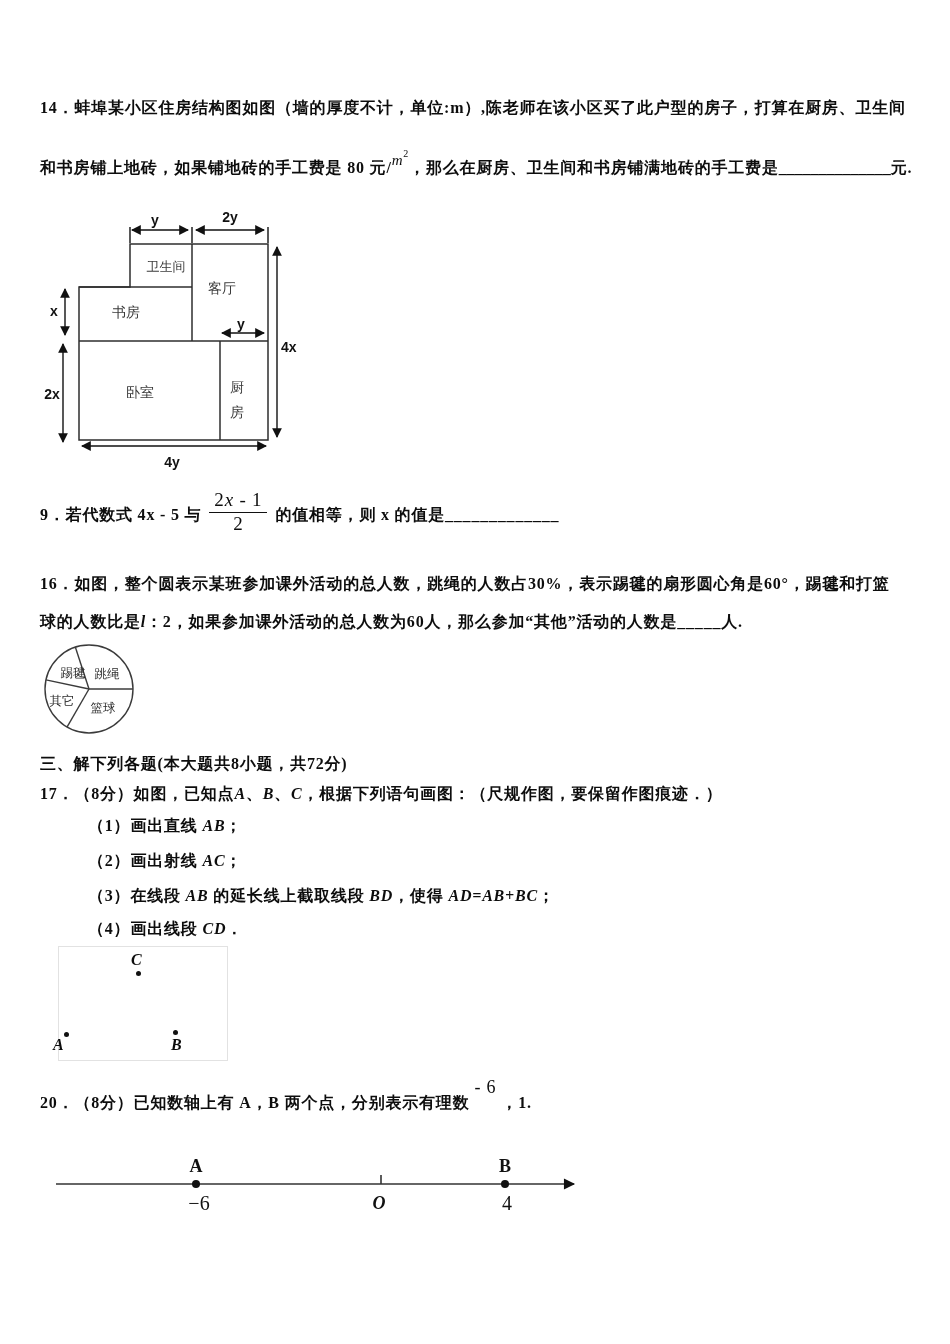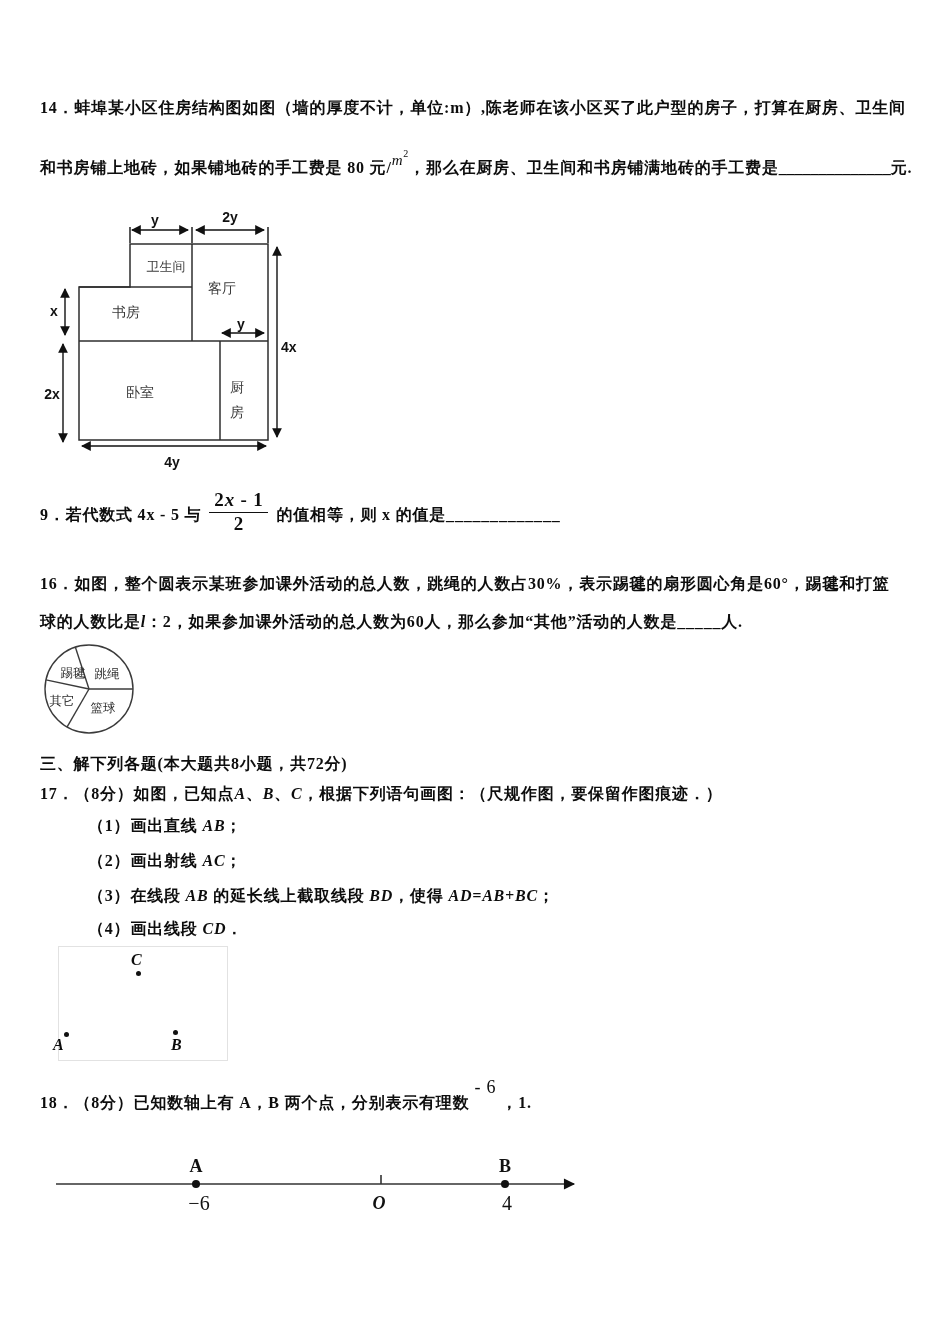--- a/index.html
+++ b/index.html
@@ -9,21 +9,21 @@
   }
   .abs{position:absolute;white-space:nowrap;}
   .body-text{font-size:16px;font-weight:bold;letter-spacing:0.8px;}
   .it{font-style:italic;font-family:"Liberation Serif",serif;}
   .msup{font-style:italic;font-weight:normal;font-size:15px;position:relative;top:-8px;}
   .msup2{font-weight:normal;font-size:10px;position:relative;top:-16px;}
   .raised{font-weight:normal;font-size:18px;position:relative;top:-15px;margin:0 5px;}
   .blank{letter-spacing:0;margin-top:28px;}
   .q15row{display:flex;align-items:center;height:58px;}
   .frac{display:inline-flex;flex-direction:column;align-items:center;
-        font-weight:bold;font-size:19px;margin:0 8px;line-height:22px;transform:translateY(-3px);}
+        font-weight:normal;font-size:19px;margin:0 8px;line-height:22px;transform:translateY(-3px);}
   .frac .num{border-bottom:1.6px solid #111;padding:0 5px 1px;}
   .dot{position:absolute;width:5px;height:5px;border-radius:50%;background:#111;}
   .ptlabel{position:absolute;font-size:16px;font-weight:bold;font-style:italic;}
   .figbox{position:absolute;border:1px solid #e2e2e2;}
   svg text{font-family:"Liberation Serif",serif;}
   svg .dimlab{font-family:"Liberation Sans",sans-serif;font-weight:bold;font-size:14px;fill:#111;}
   svg .roomlab{font-size:14px;fill:#3a3a3a;}
   svg .pielab{font-size:12.5px;fill:#2d2d2d;}
   svg .nlBig{font-size:20px;fill:#111;}
   svg .nlAB{font-size:18px;font-weight:bold;fill:#111;}
@@ -110,21 +110,21 @@
 <div class="abs body-text" style="left:88px;top:919px;"><span>（4）画出线段</span><span class="it"> CD</span><span>．</span></div>
 
 <div class="figbox" style="left:58px;top:946px;width:168px;height:113px;"></div>
 <div class="ptlabel" style="left:131px;top:951px;">C</div>
 <div class="dot" style="left:136px;top:971px;"></div>
 <div class="dot" style="left:64px;top:1032px;"></div>
 <div class="ptlabel" style="left:53px;top:1036px;">A</div>
 <div class="dot" style="left:173px;top:1030px;"></div>
 <div class="ptlabel" style="left:171px;top:1036px;">B</div>
 
-<div class="abs body-text" style="left:40px;top:1092px;"><span>18．（8分）已知数轴上有 A，B 两个点，分别表示有理数</span><span class="raised">- 6</span><span>，1.</span></div>
+<div class="abs body-text" style="left:40px;top:1092px;"><span>20．（8分）已知数轴上有 A，B 两个点，分别表示有理数</span><span class="raised">- 6</span><span>，1.</span></div>
 
 <svg class="abs" style="left:48px;top:1156px;" width="545" height="64" viewBox="0 0 545 64">
   <g stroke="#333" stroke-width="1.6" fill="none">
     <line x1="8" y1="28" x2="526" y2="28" marker-end="url(#ah)"></line>
     <line x1="333" y1="19" x2="333" y2="28"></line>
   </g>
   <g fill="#111">
     <circle cx="148" cy="28" r="4"></circle>
     <circle cx="457" cy="28" r="4"></circle>
   </g>

